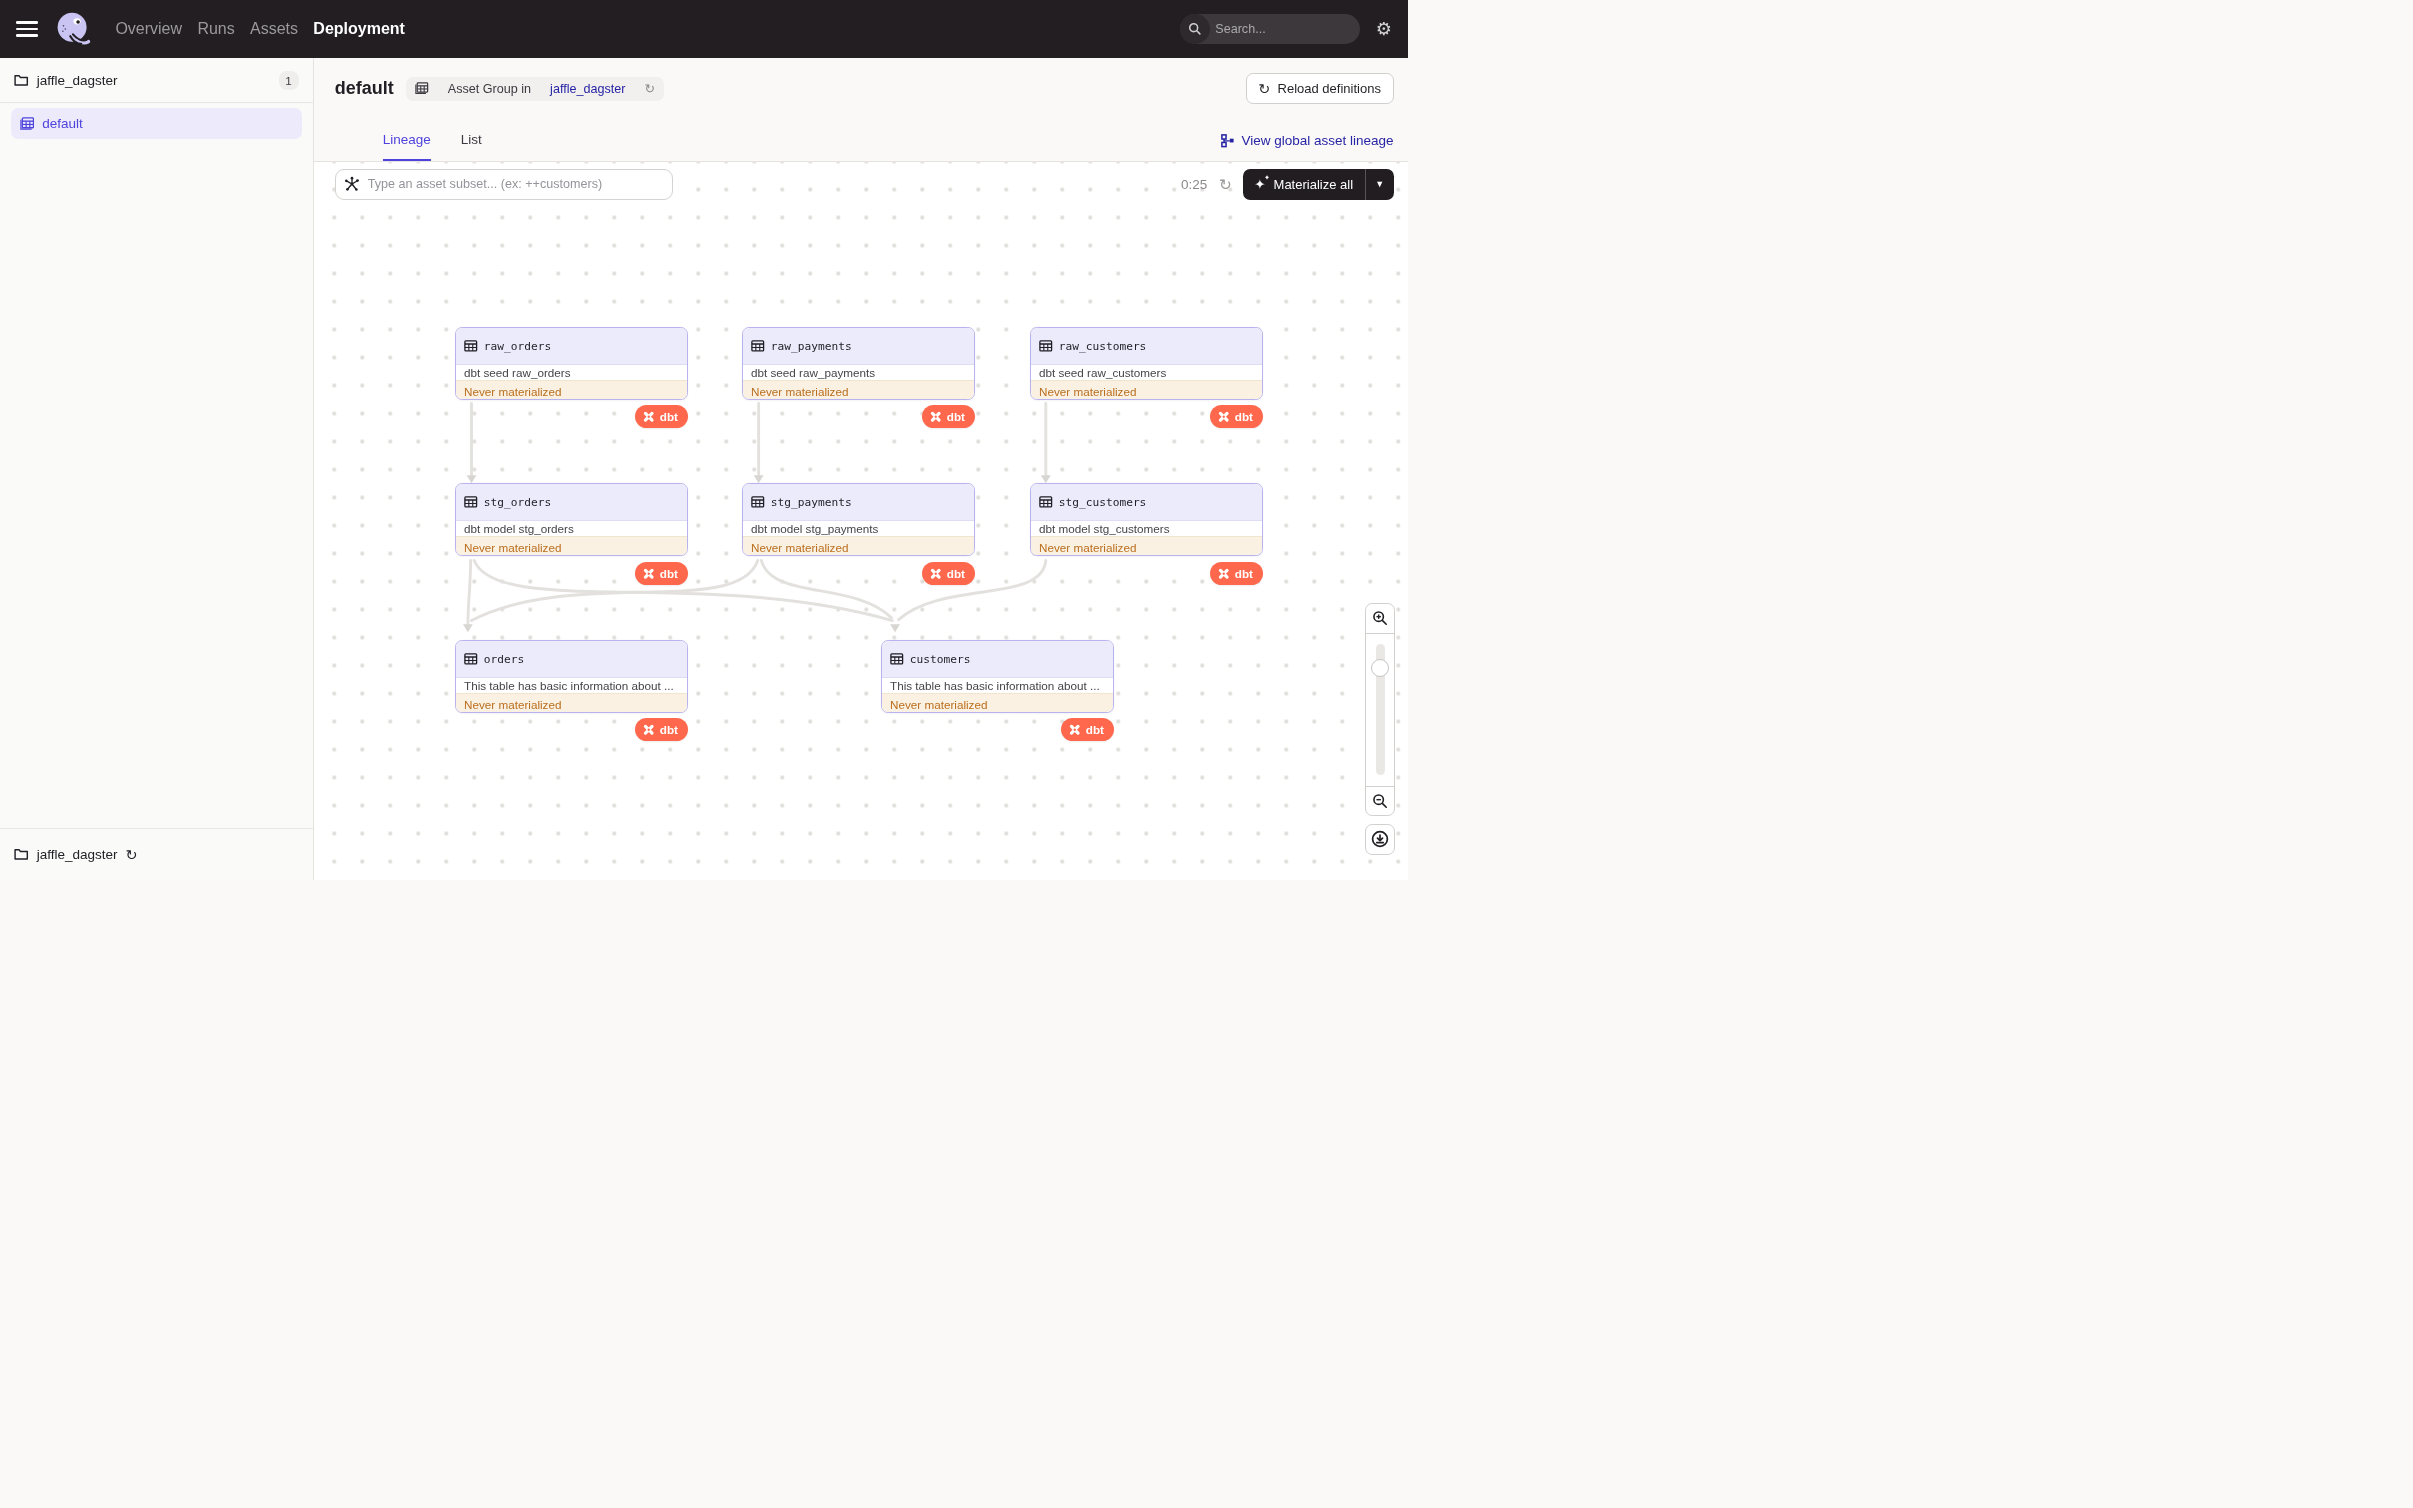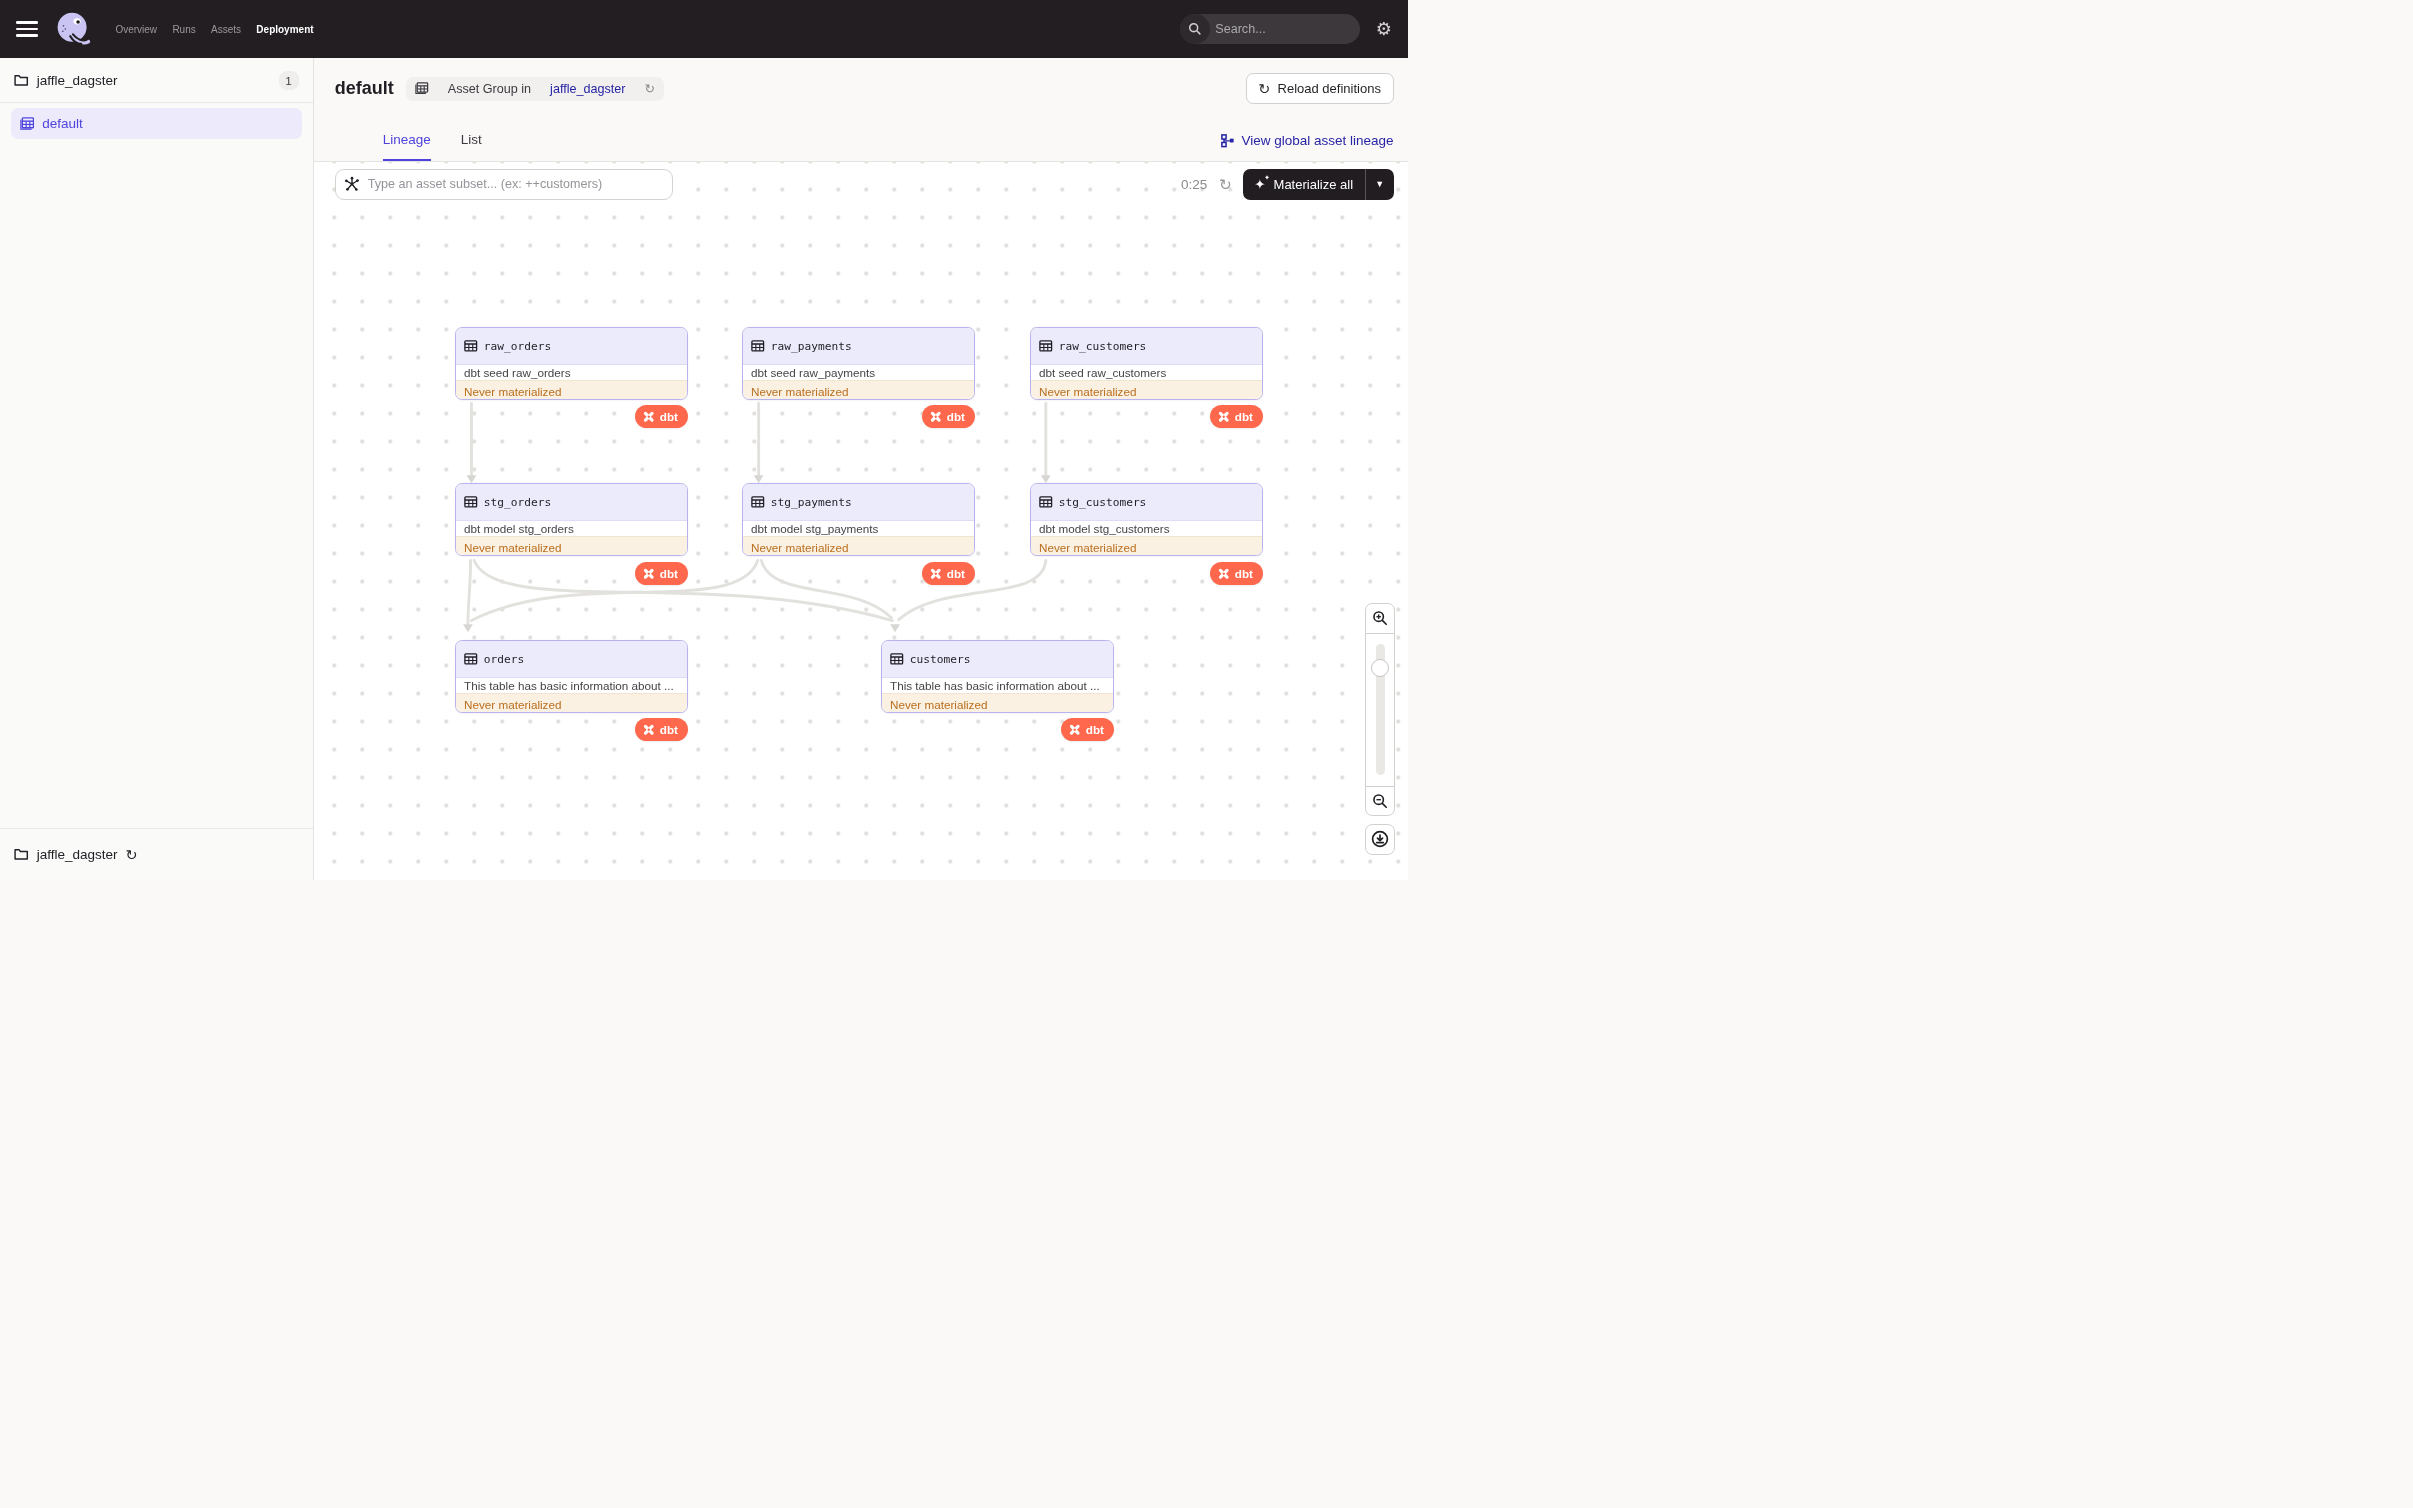--- a/index.html
+++ b/index.html
@@ -13,21 +13,21 @@
   body{
     width:1408px;height:880px;overflow:hidden;
     font-family:"Liberation Sans",sans-serif;background:#FAF9F7;color:#211F24;
   }
   
   .topnav{height:58px;background:var(--nav-bg);display:flex;align-items:center;padding:0 16px;}
   .hamburger{width:22.4px;height:15.3px;display:flex;flex-direction:column;justify-content:space-between;cursor:pointer;margin-right:16px;}
   .hamburger span{display:block;height:2.7px;background:#fff;border-radius:1.3px;}
   .nav-logo{width:38px;height:38px;margin-right:23px;}
   .nav-items{display:flex;align-items:center;gap:15.3px;}
-  .nav-item{font-size:10px;color:#9B999B;cursor:pointer;}
+  .nav-item{font-size:16px;color:#9B999B;cursor:pointer;}
   .nav-item.active{color:#FFFFFF;font-weight:700;}
   .nav-right{margin-left:auto;display:flex;align-items:center;}
   .search-pill{width:180px;height:30px;border-radius:15.3px;background:#3C383C;display:flex;align-items:center;overflow:hidden;}
   .search-icon-wrap{width:30px;height:30px;border-radius:50%;background:#2D292D;display:flex;align-items:center;justify-content:center;flex:none;}
   .search-input{flex:1;background:transparent;border:none;outline:none;color:#ffffff;font-size:12.6px;padding:0 5.4px;font-family:"Liberation Sans",sans-serif;}
   .search-input::placeholder{color:#ABA9AB;}
   .gear{margin-left:16px;font-size:18px;color:#D2D0D2;cursor:pointer;line-height:1;}
   
   .app{display:flex;height:822px;}
   .sidebar{width:314px;background:#FAFAF9;border-right:0.9px solid var(--border);display:flex;flex-direction:column;}

